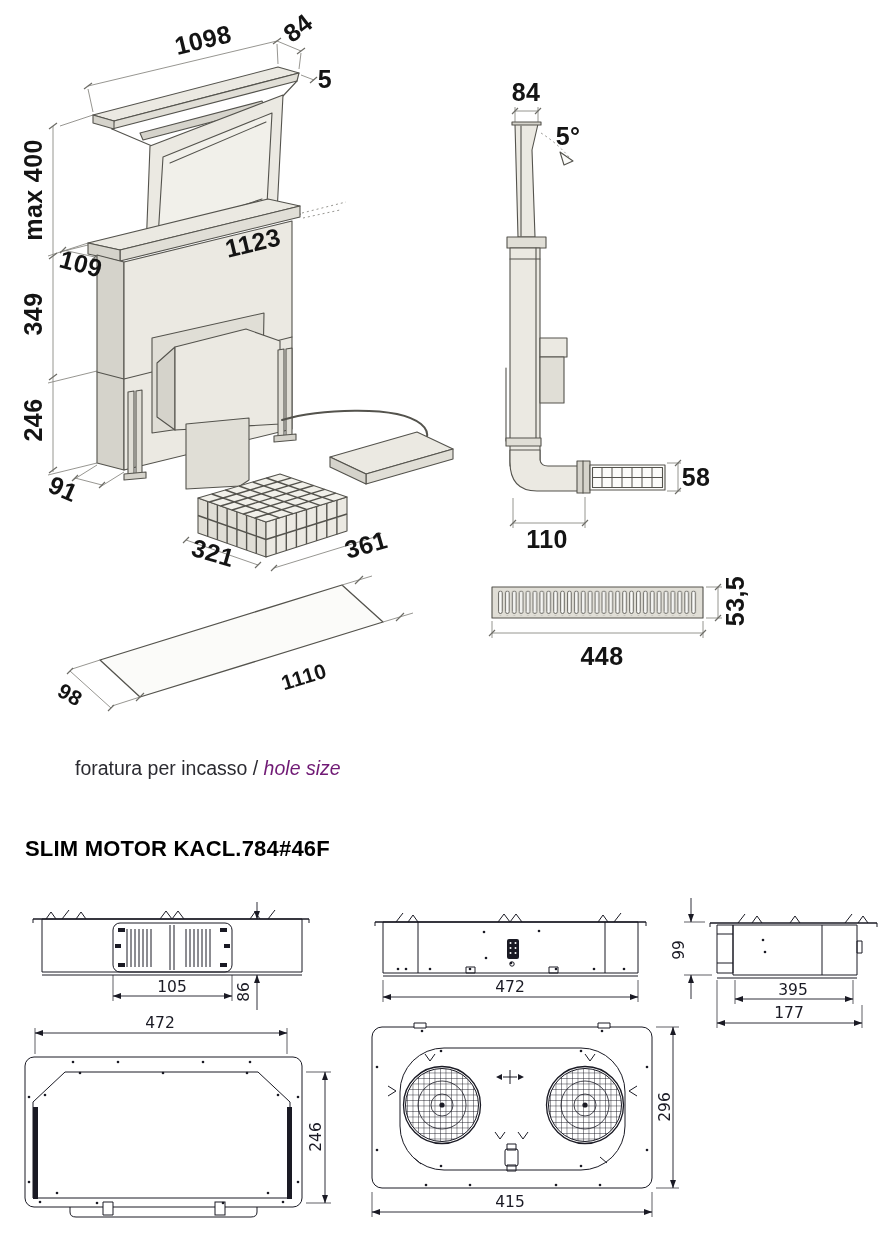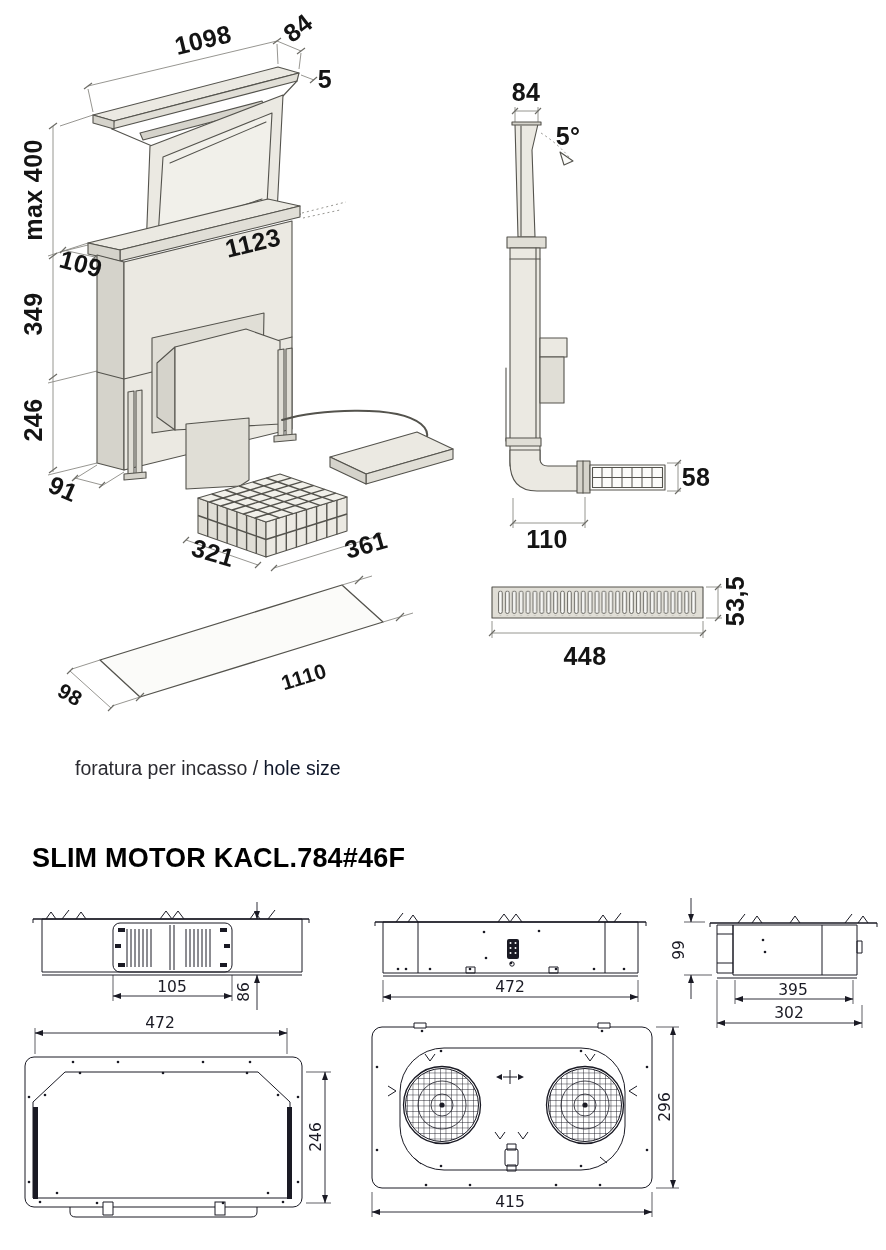--- a/index.html
+++ b/index.html
@@ -23,22 +23,22 @@
   .kb{stroke:#1a1a24;stroke-width:1.7;fill:none;}
   .kf{fill:#1a1a24;stroke:none;}
   .ml{stroke:#1a1a24;stroke-width:0.9;}
   .me{stroke:#1a1a24;stroke-width:0.7;fill:none;}
   
   .lbl{position:absolute;white-space:nowrap;color:#141414;font-weight:700;font-size:25px;
        letter-spacing:0.4px;}
   .dim-sm{font-size:21px;}
   .mdim{font-family:"DejaVu Sans",sans-serif;font-weight:400;font-size:15.5px;color:#1a1a24;letter-spacing:0;}
   .caption{position:absolute;left:75px;top:757px;font-size:19.5px;font-weight:400;color:#2b2b31;}
-  .caption .gray{color:#0f172a;}
-  .heading{position:absolute;left:25px;top:836px;margin:7px;font-size:27px;font-weight:700;color:#000;
+  .caption .gray{color:#701a75;font-style:italic;}
+  .heading{position:absolute;left:25px;top:836px;margin:0;font-size:22px;font-weight:700;color:#000;
            letter-spacing:0.2px;}
 </style>
 </head>
 <body>
 
 <div class="page">
 
 <svg width="886" height="1250" viewBox="0 0 886 1250">
   <defs>
     <marker id="ma" viewBox="0 0 10 10" refX="9.2" refY="5" markerWidth="10" markerHeight="10" orient="auto-start-reverse">
@@ -346,31 +346,31 @@
   <div class="lbl" style="left:63px;top:489px;transform:translate(-50%,-50%) rotate(24deg)">91</div>
   <div class="lbl" style="left:213px;top:553px;transform:translate(-50%,-50%) rotate(16deg)">321</div>
   <div class="lbl" style="left:366px;top:545px;transform:translate(-50%,-50%) rotate(-16deg)">361</div>
 
   <div class="lbl" style="left:526px;top:92px;transform:translate(-50%,-50%)">84</div>
   <div class="lbl" style="left:568px;top:136px;transform:translate(-50%,-50%)">5°</div>
   <div class="lbl" style="left:696px;top:477px;transform:translate(-50%,-50%)">58</div>
   <div class="lbl" style="left:547px;top:539px;transform:translate(-50%,-50%)">110</div>
 
   <div class="lbl" style="left:735px;top:601px;transform:translate(-50%,-50%) rotate(-90deg)">53,5</div>
-  <div class="lbl" style="left:585px;top:656px;transform:translate(-50%,-50%)">448</div>
+  <div class="lbl" style="left:602px;top:656px;transform:translate(-50%,-50%)">448</div>
 
   <div class="lbl dim-sm" style="left:304px;top:677px;transform:translate(-50%,-50%) rotate(-17deg)">1110</div>
   <div class="lbl dim-sm" style="left:70px;top:695px;transform:translate(-50%,-50%) rotate(30deg)">98</div>
 
   <div class="lbl mdim" style="left:172px;top:987px;transform:translate(-50%,-50%)">105</div>
   <div class="lbl mdim" style="left:244px;top:992px;transform:translate(-50%,-50%) rotate(-90deg)">86</div>
   <div class="lbl mdim" style="left:510px;top:987px;transform:translate(-50%,-50%)">472</div>
   <div class="lbl mdim" style="left:679px;top:950px;transform:translate(-50%,-50%) rotate(-90deg)">99</div>
   <div class="lbl mdim" style="left:793px;top:990px;transform:translate(-50%,-50%)">395</div>
-  <div class="lbl mdim" style="left:789px;top:1013px;transform:translate(-50%,-50%)">302</div>
+  <div class="lbl mdim" style="left:789px;top:1013px;transform:translate(-50%,-50%)">177</div>
   <div class="lbl mdim" style="left:160px;top:1023px;transform:translate(-50%,-50%)">472</div>
   <div class="lbl mdim" style="left:316px;top:1137px;transform:translate(-50%,-50%) rotate(-90deg)">246</div>
   <div class="lbl mdim" style="left:510px;top:1202px;transform:translate(-50%,-50%)">415</div>
   <div class="lbl mdim" style="left:665px;top:1107px;transform:translate(-50%,-50%) rotate(-90deg)">296</div>
 </div>
 
 <div class="caption">
   <span>foratura per incasso</span>
   <span>/</span>
   <span class="gray">hole size</span>

